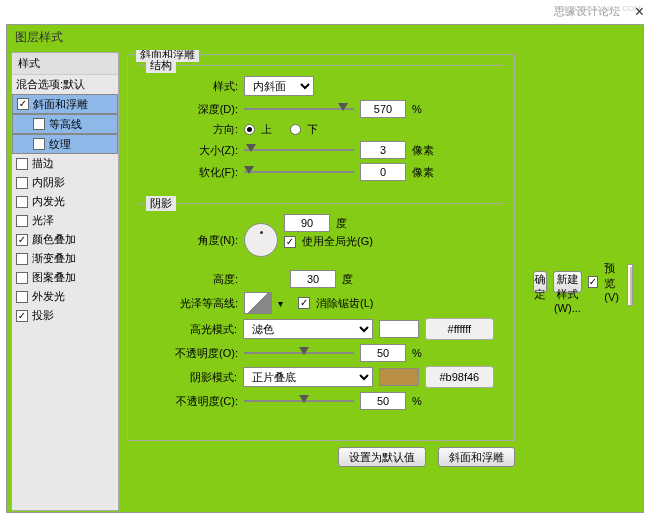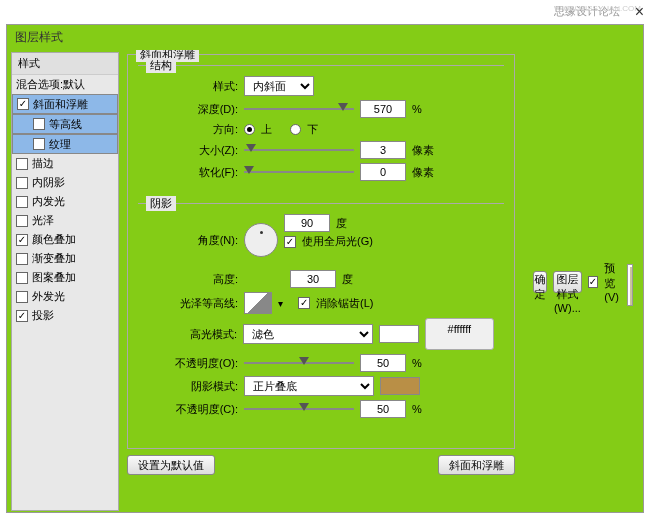--- a/index.html
+++ b/index.html
@@ -30,22 +30,22 @@
 .radio.ck::after{content:"";width:5px;height:5px;background:#000;border-radius:50%}
 .right{width:120px;padding:6px 10px;display:flex;flex-direction:row;gap:6px;align-items:center}
 .btn{width:108px;height:22px;border:1px solid #888;background:linear-gradient(#fafafa,#ddd);border-radius:3px;cursor:pointer}
 .btn2{height:20px;padding:0 10px;border:1px solid #888;background:linear-gradient(#fafafa,#ddd);border-radius:3px;cursor:pointer}
 .swatch{width:42px;height:42px;border:1px solid #999;background:#f3edc8;box-shadow:inset 2px 2px 0 #fff,inset -2px -2px 0 #c9c39f;margin-top:6px}
 .angle{width:34px;height:34px;border:1px solid #888;border-radius:50%;background:#eee;position:relative}
 .angle::after{content:"";position:absolute;width:3px;height:3px;background:#333;border-radius:50%;top:7px;left:15px}
 .grad{width:28px;height:22px;border:1px solid #888;background:linear-gradient(135deg,#fff 0%,#fff 49%,#888 50%,#888 100%)}
 .colbox{width:40px;height:18px;border:1px solid #888;background:#fff}
 .colbox.gold{background:#b98f46}
-.hex{width:70px;height:32px;border:1px solid #aaa;background:#f0f0f0;border-radius:3px;text-align:center;line-height:20px}
-.footer{display:flex;justify-content:space-between;margin-top:4px}
+.hex{width:70px;height:22px;border:1px solid #aaa;background:#f0f0f0;border-radius:3px;text-align:center;line-height:20px}
+.footer{display:flex;gap:12px;justify-content:flex-end;margin-top:4px}
 .arrow{font-size:10px}
 </style>
 </head>
 <body>
 
 <div class="watermark">思缘设计论坛</div>
 <div class="watermark2">WWW.MISSYUAN.COM</div>
 <div class="close">×</div>
 
 <div class="dialog">
@@ -167,38 +167,39 @@
           <div class="row">
               <span class="lbl">不透明度(O):</span>
               <div class="slider" style="--p:50%"></div>
               <input class="num" value="50" style="">
               <span>%</span>
             </div>
           <div class="row">
               <span class="lbl">阴影模式:</span>
               <select class="sel" style="min-width:130px"><option>正片叠底</option></select>
               <div class="colbox gold"></div>
+              <div class="hex">#b98f46</div>
             </div>
           <div class="row">
               <span class="lbl">不透明度(C):</span>
               <div class="slider" style="--p:50%"></div>
               <input class="num" value="50" style="">
               <span>%</span>
             </div>
         </div>
       </div>
       <div class="footer">
         <button class="btn2">设置为默认值</button>
         <button class="btn2">斜面和浮雕</button>
       </div>
     </div>
 
     <div class="right">
       <button class="btn">确定</button>
-      <button class="btn">图层样式(W)...</button>
+      <button class="btn">新建样式(W)...</button>
       <div class="row">
           <span class="cb ck"></span>
           <span>预览(V)</span>
         </div>
       <div class="swatch"></div>
     </div>
   </div>
 </div>
 
 </body></html>

